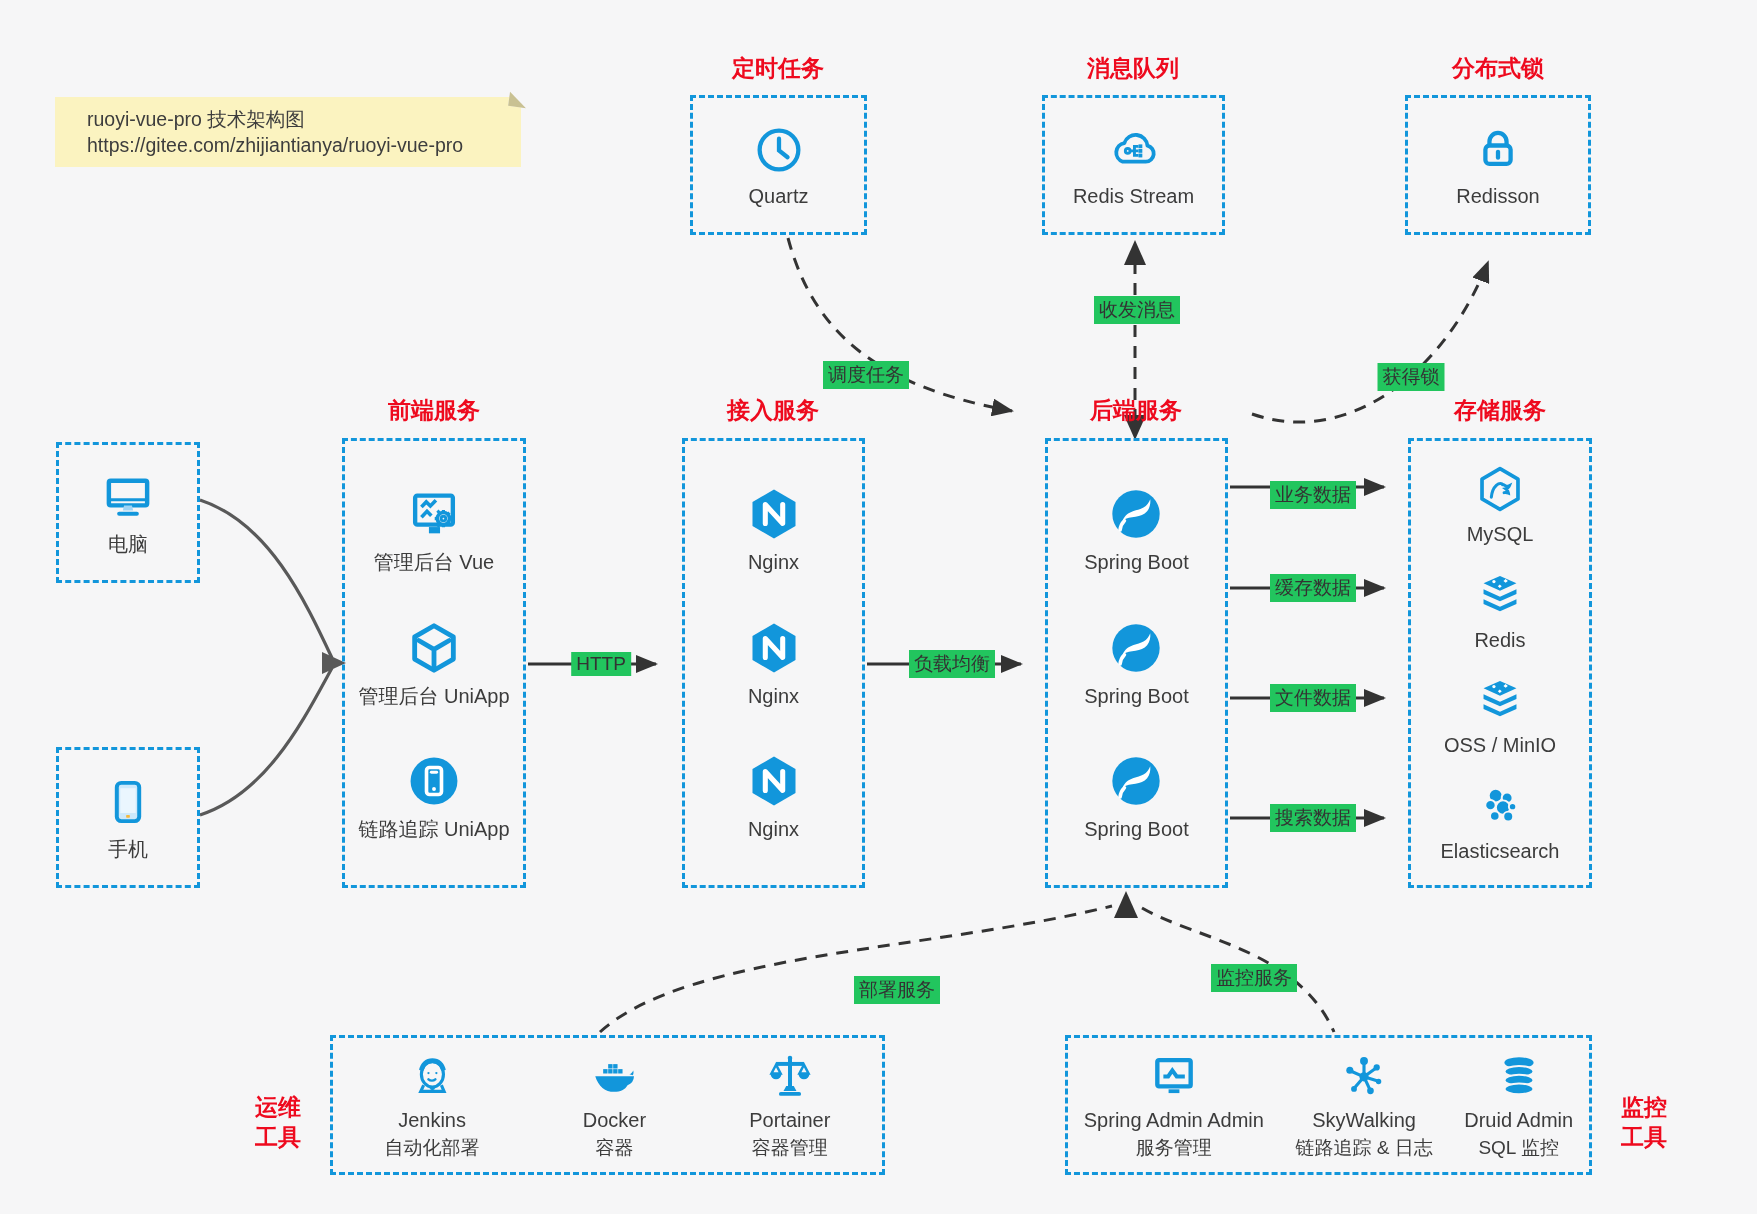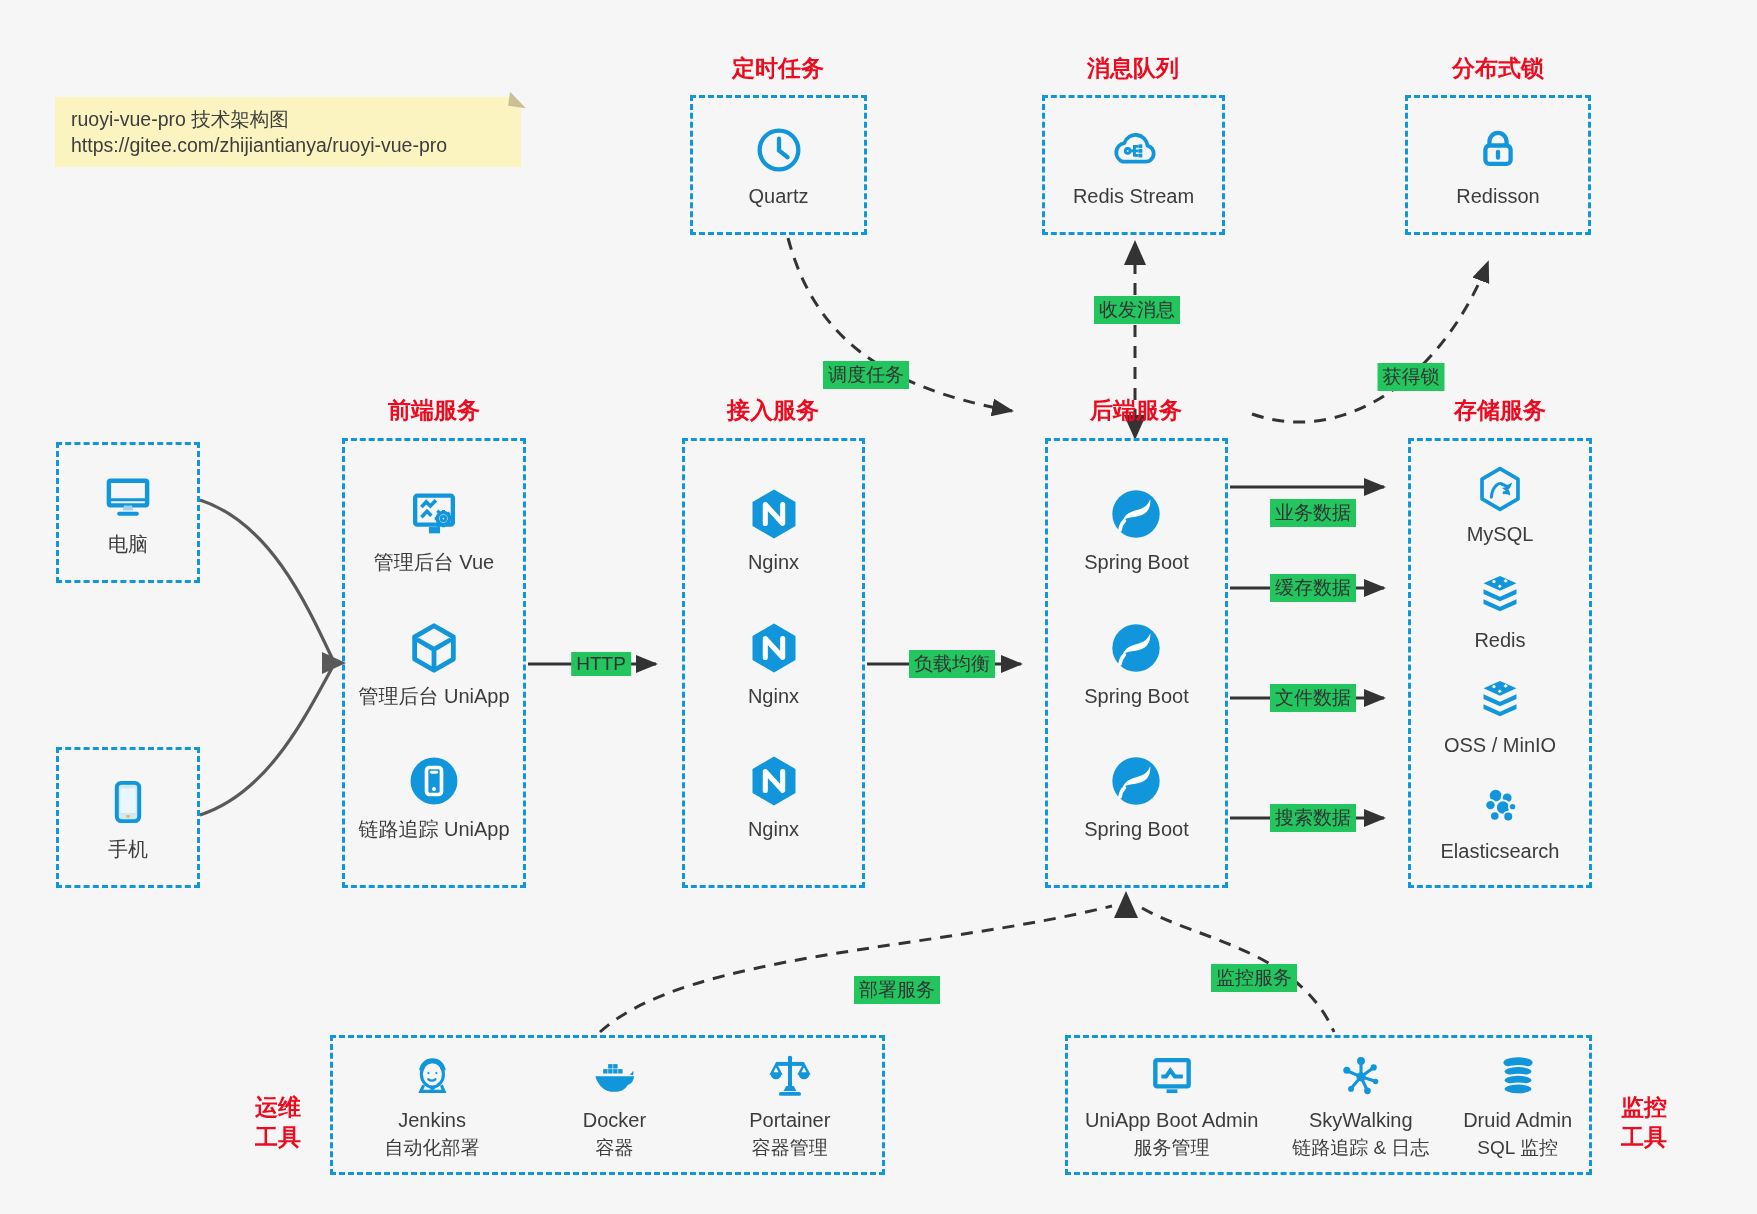--- a/index.html
+++ b/index.html
@@ -34,21 +34,21 @@
   .vtitle{
     position:absolute;transform:translate(-50%,-50%);
     color:var(--title-red);font-size:23px;font-weight:bold;line-height:30px;text-align:center;white-space:nowrap;
   }
   .clabel{
     position:absolute;transform:translate(-50%,-50%);
     background:#22c55e;padding:1px 5px;font-size:19px;color:#333;white-space:nowrap;
   }
   .note{
     position:absolute;left:55px;top:97px;width:466px;height:70px;
-    background:var(--note-bg);padding:9px 16px;line-height:26px;font-size:19.5px;color:#3d3d3d;
+    background:var(--note-bg);padding:9px 32px;line-height:26px;font-size:19.5px;color:#3d3d3d;
   }
   .note .fold{
     position:absolute;right:-6px;top:-4px;width:0;height:0;
     border-left:18px solid #c9c193;border-top:14px solid var(--page-bg);
     transform:rotate(8deg);
   }
   .hidden-defs{position:absolute;width:0;height:0;overflow:hidden}
 </style>
 </head>
 <body>
@@ -399,42 +399,42 @@
     <div class="lbl">Portainer</div>
     <div class="sub">容器管理</div>
   </div>
 </section>
 
 <section class="box row tools" style="left:1065px;top:1035px;width:527px;height:140px">
   <div class="item">
     <svg class="ic">
         <use href="#sym-springboot-admin" xlink:href="#sym-springboot-admin"></use>
       </svg>
-    <div class="lbl">UniApp Boot Admin</div>
+    <div class="lbl">Spring Admin Admin</div>
     <div class="sub">服务管理</div>
   </div>
   <div class="item">
     <svg class="ic">
         <use href="#sym-skywalking" xlink:href="#sym-skywalking"></use>
       </svg>
     <div class="lbl">SkyWalking</div>
     <div class="sub">链路追踪 &amp; 日志</div>
   </div>
   <div class="item">
     <svg class="ic">
         <use href="#sym-druid" xlink:href="#sym-druid"></use>
       </svg>
     <div class="lbl">Druid Admin</div>
     <div class="sub">SQL 监控</div>
   </div>
 </section>
 
 <div class="clabel" style="left:601px;top:664px">HTTP</div>
 <div class="clabel" style="left:952px;top:664px">负载均衡</div>
-<div class="clabel" style="left:1313px;top:513px">业务数据</div>
+<div class="clabel" style="left:1313px;top:495px">业务数据</div>
 <div class="clabel" style="left:1313px;top:588px">缓存数据</div>
 <div class="clabel" style="left:1313px;top:698px">文件数据</div>
 <div class="clabel" style="left:1313px;top:818px">搜索数据</div>
 <div class="clabel" style="left:866px;top:375px">调度任务</div>
 <div class="clabel" style="left:1137px;top:310px">收发消息</div>
 <div class="clabel" style="left:1411px;top:377px">获得锁</div>
 <div class="clabel" style="left:897px;top:990px">部署服务</div>
 <div class="clabel" style="left:1254px;top:978px">监控服务</div>
 
 </body></html>

